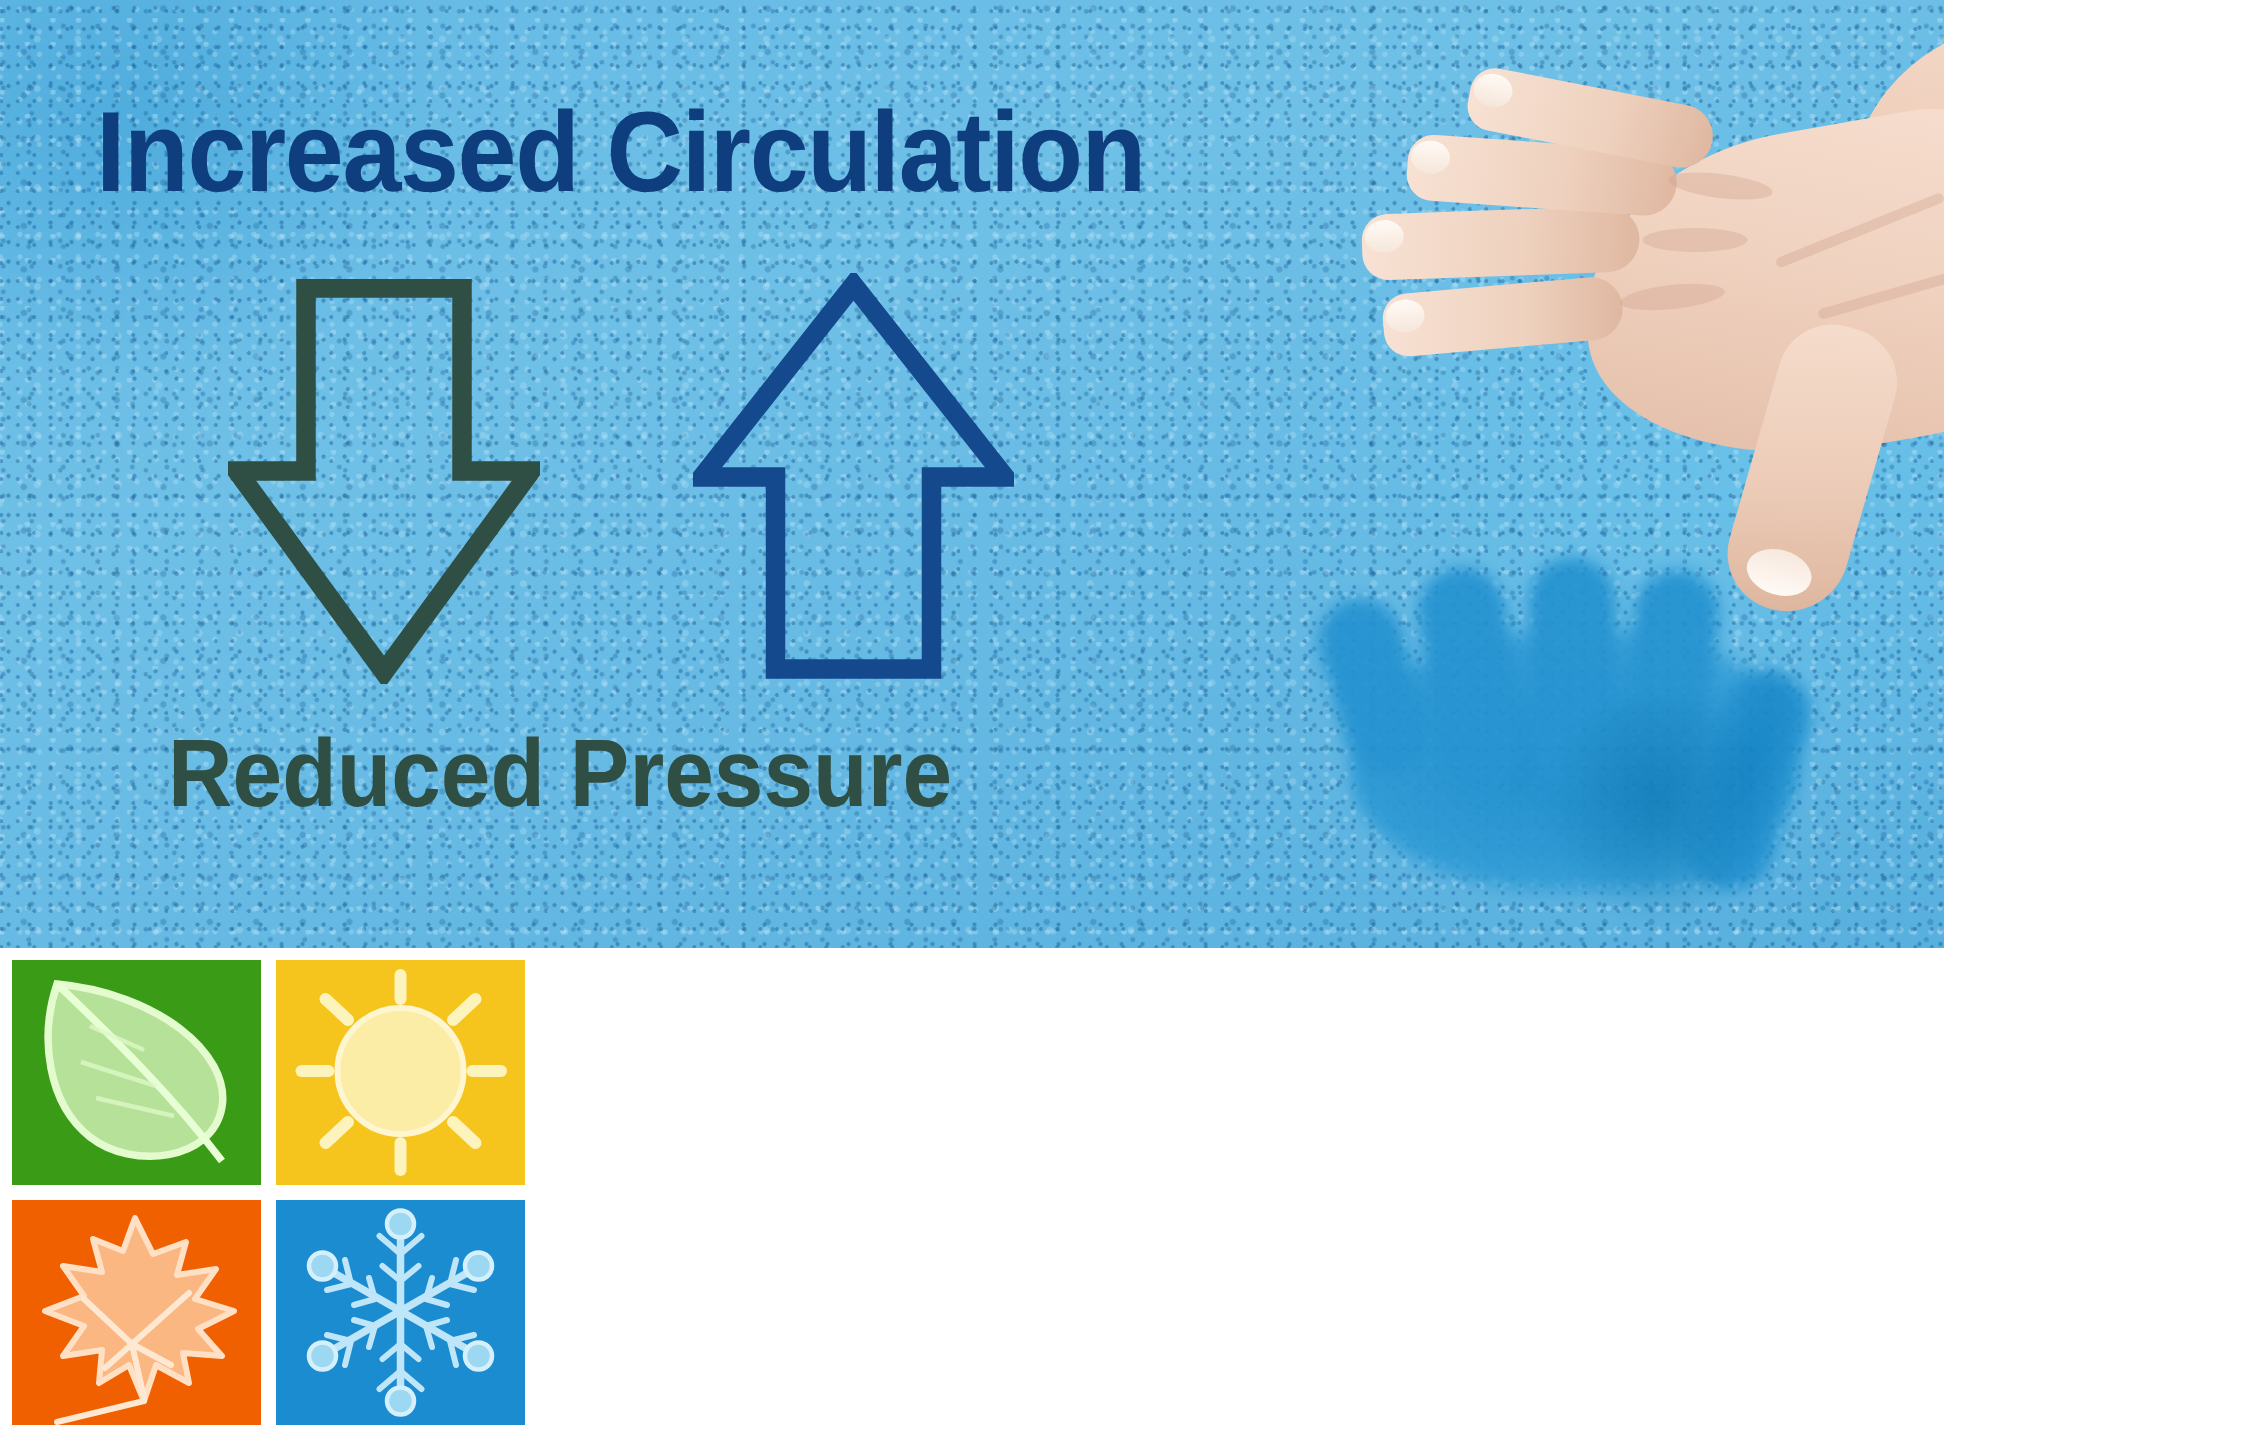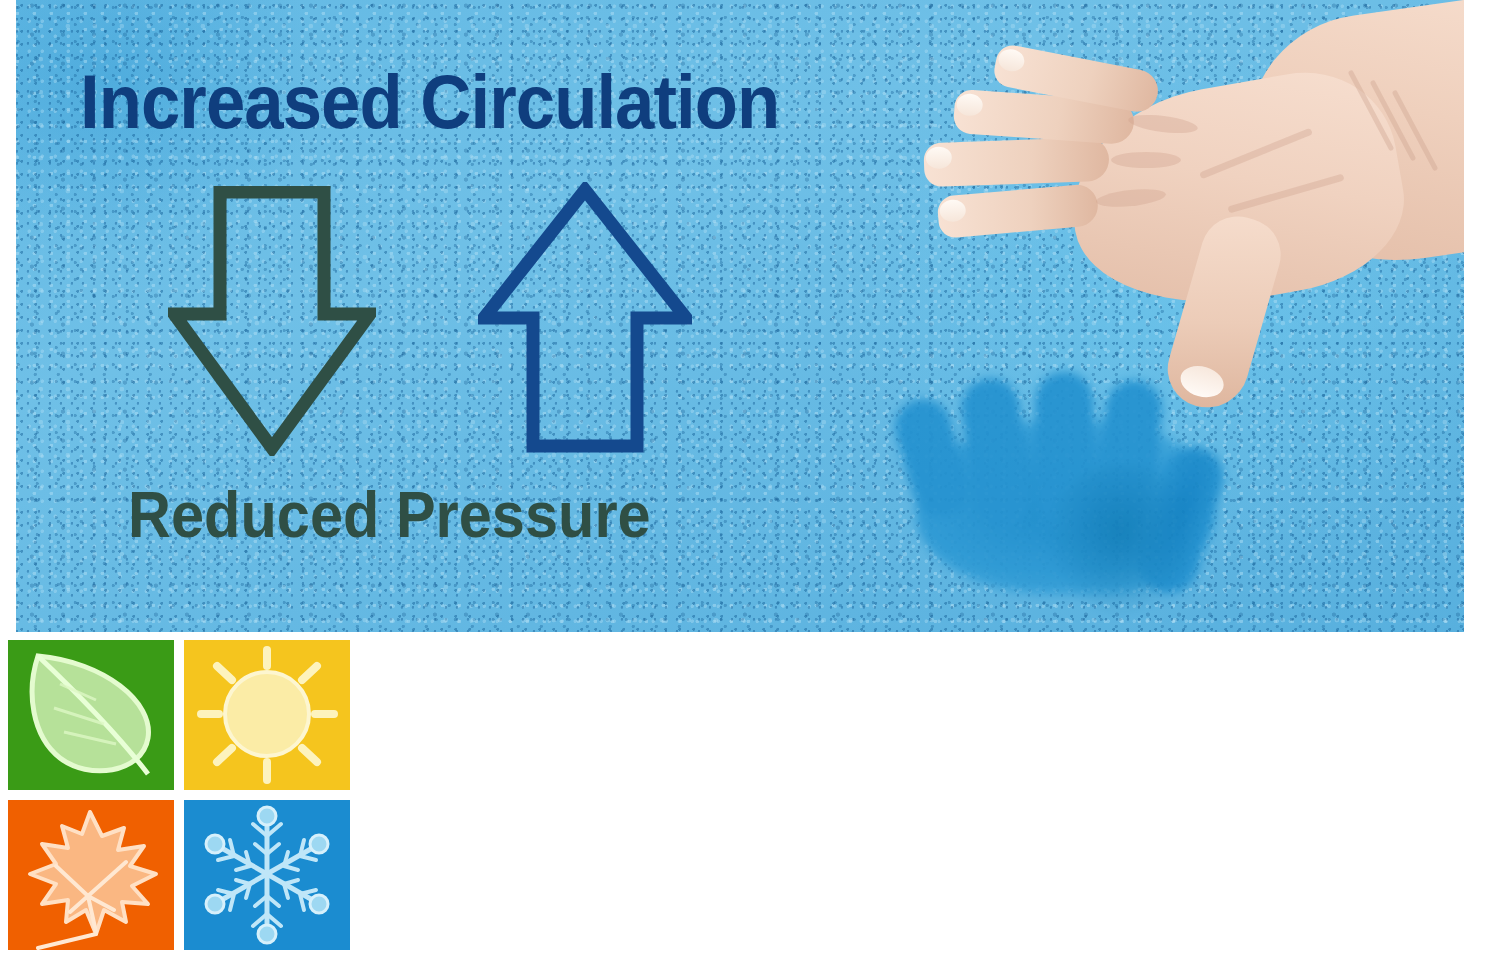--- a/index.html
+++ b/index.html
@@ -2,21 +2,21 @@
 <html><head>
 <meta charset="utf-8">
 <style>
   html,body{margin:0;padding:0;background:#ffffff;}
   body{width:1500px;height:962px;overflow:hidden;font-family:"Liberation Sans",sans-serif;}
 
   .canvas{position:relative;width:1500px;height:962px;background:#ffffff;overflow:hidden;}
 
   
   .foam{
-    position:absolute;left:16px;top:0;width:1448px;height:632px;overflow:hidden;
+    position:absolute;left:0;top:0;width:1296px;height:632px;overflow:hidden;
     background:
       radial-gradient(ellipse 520px 380px at 1180px 300px, rgba(110,200,238,.55) 0%, rgba(110,200,238,0) 70%),
       radial-gradient(ellipse 300px 240px at 90px 80px, rgba(60,160,215,.55) 0%, rgba(60,160,215,0) 72%),
       linear-gradient(160deg,#63b9e4 0%, #6fc0e7 35%, #62b7e2 70%, #58b0de 100%);
   }
   
   .foam .grain{
     position:absolute;inset:-10px;
     background-image:
       radial-gradient(circle at 12% 18%, rgba(20,95,150,.55) 0 1.2px, transparent 1.6px),

